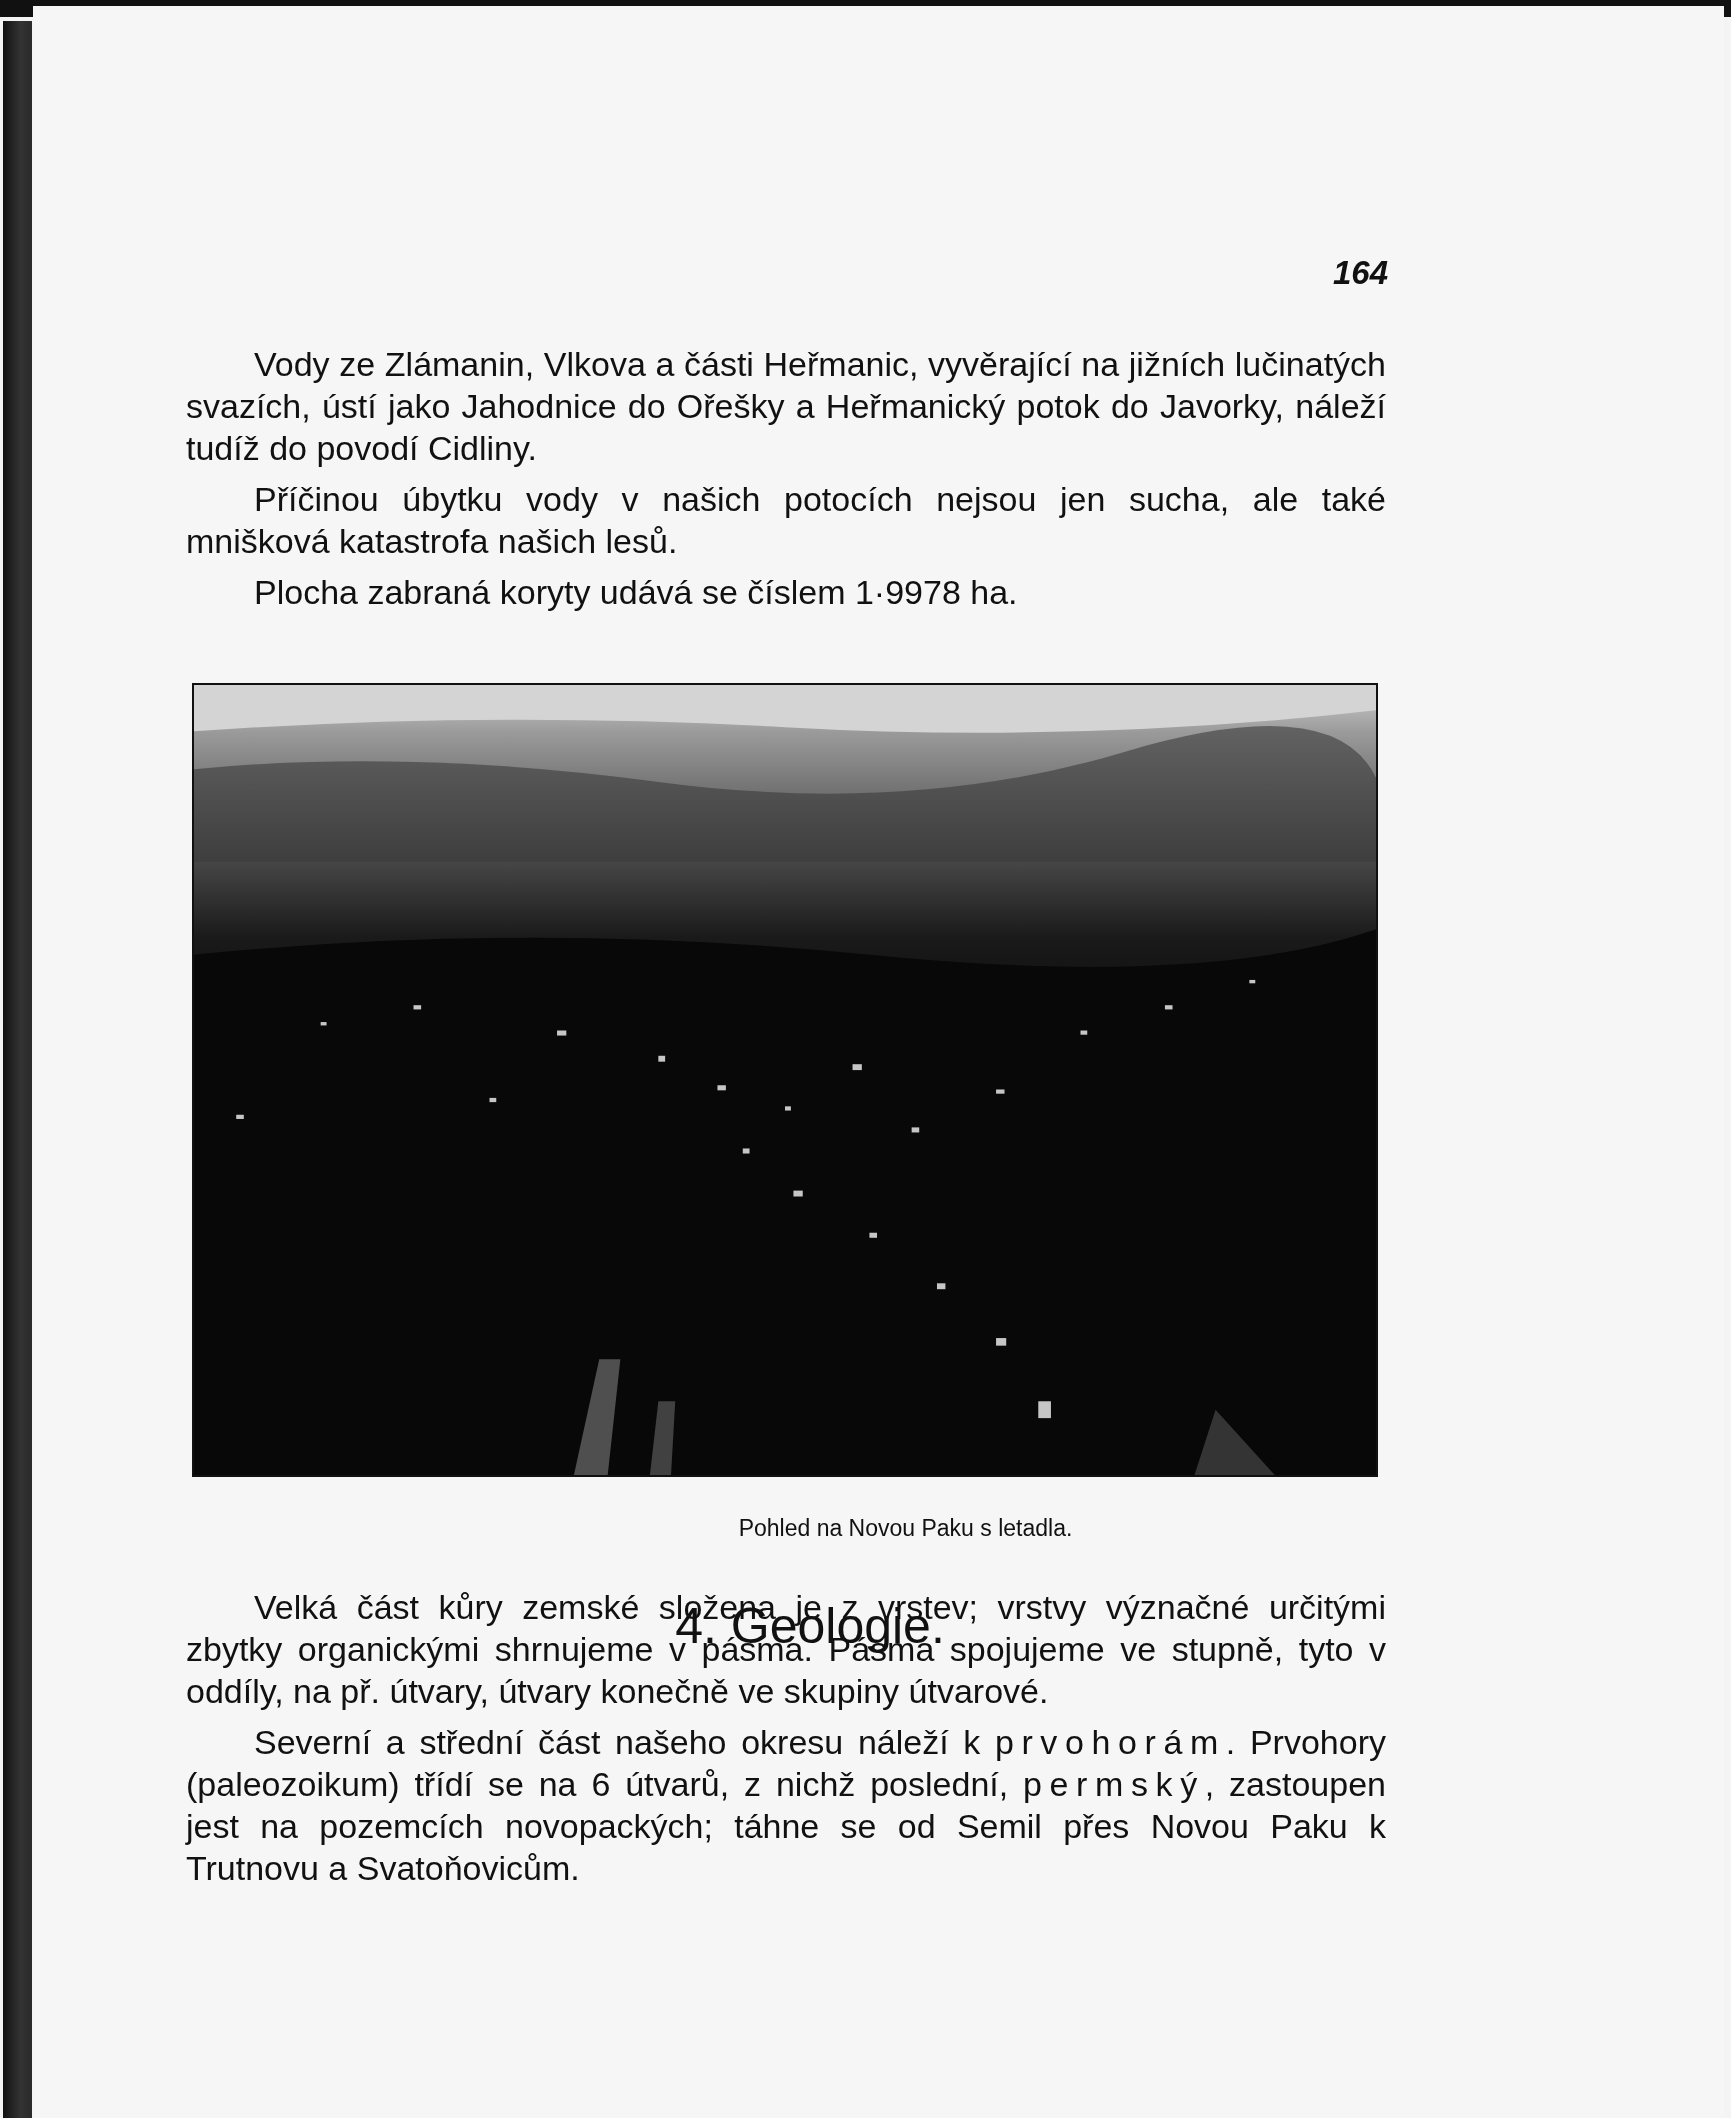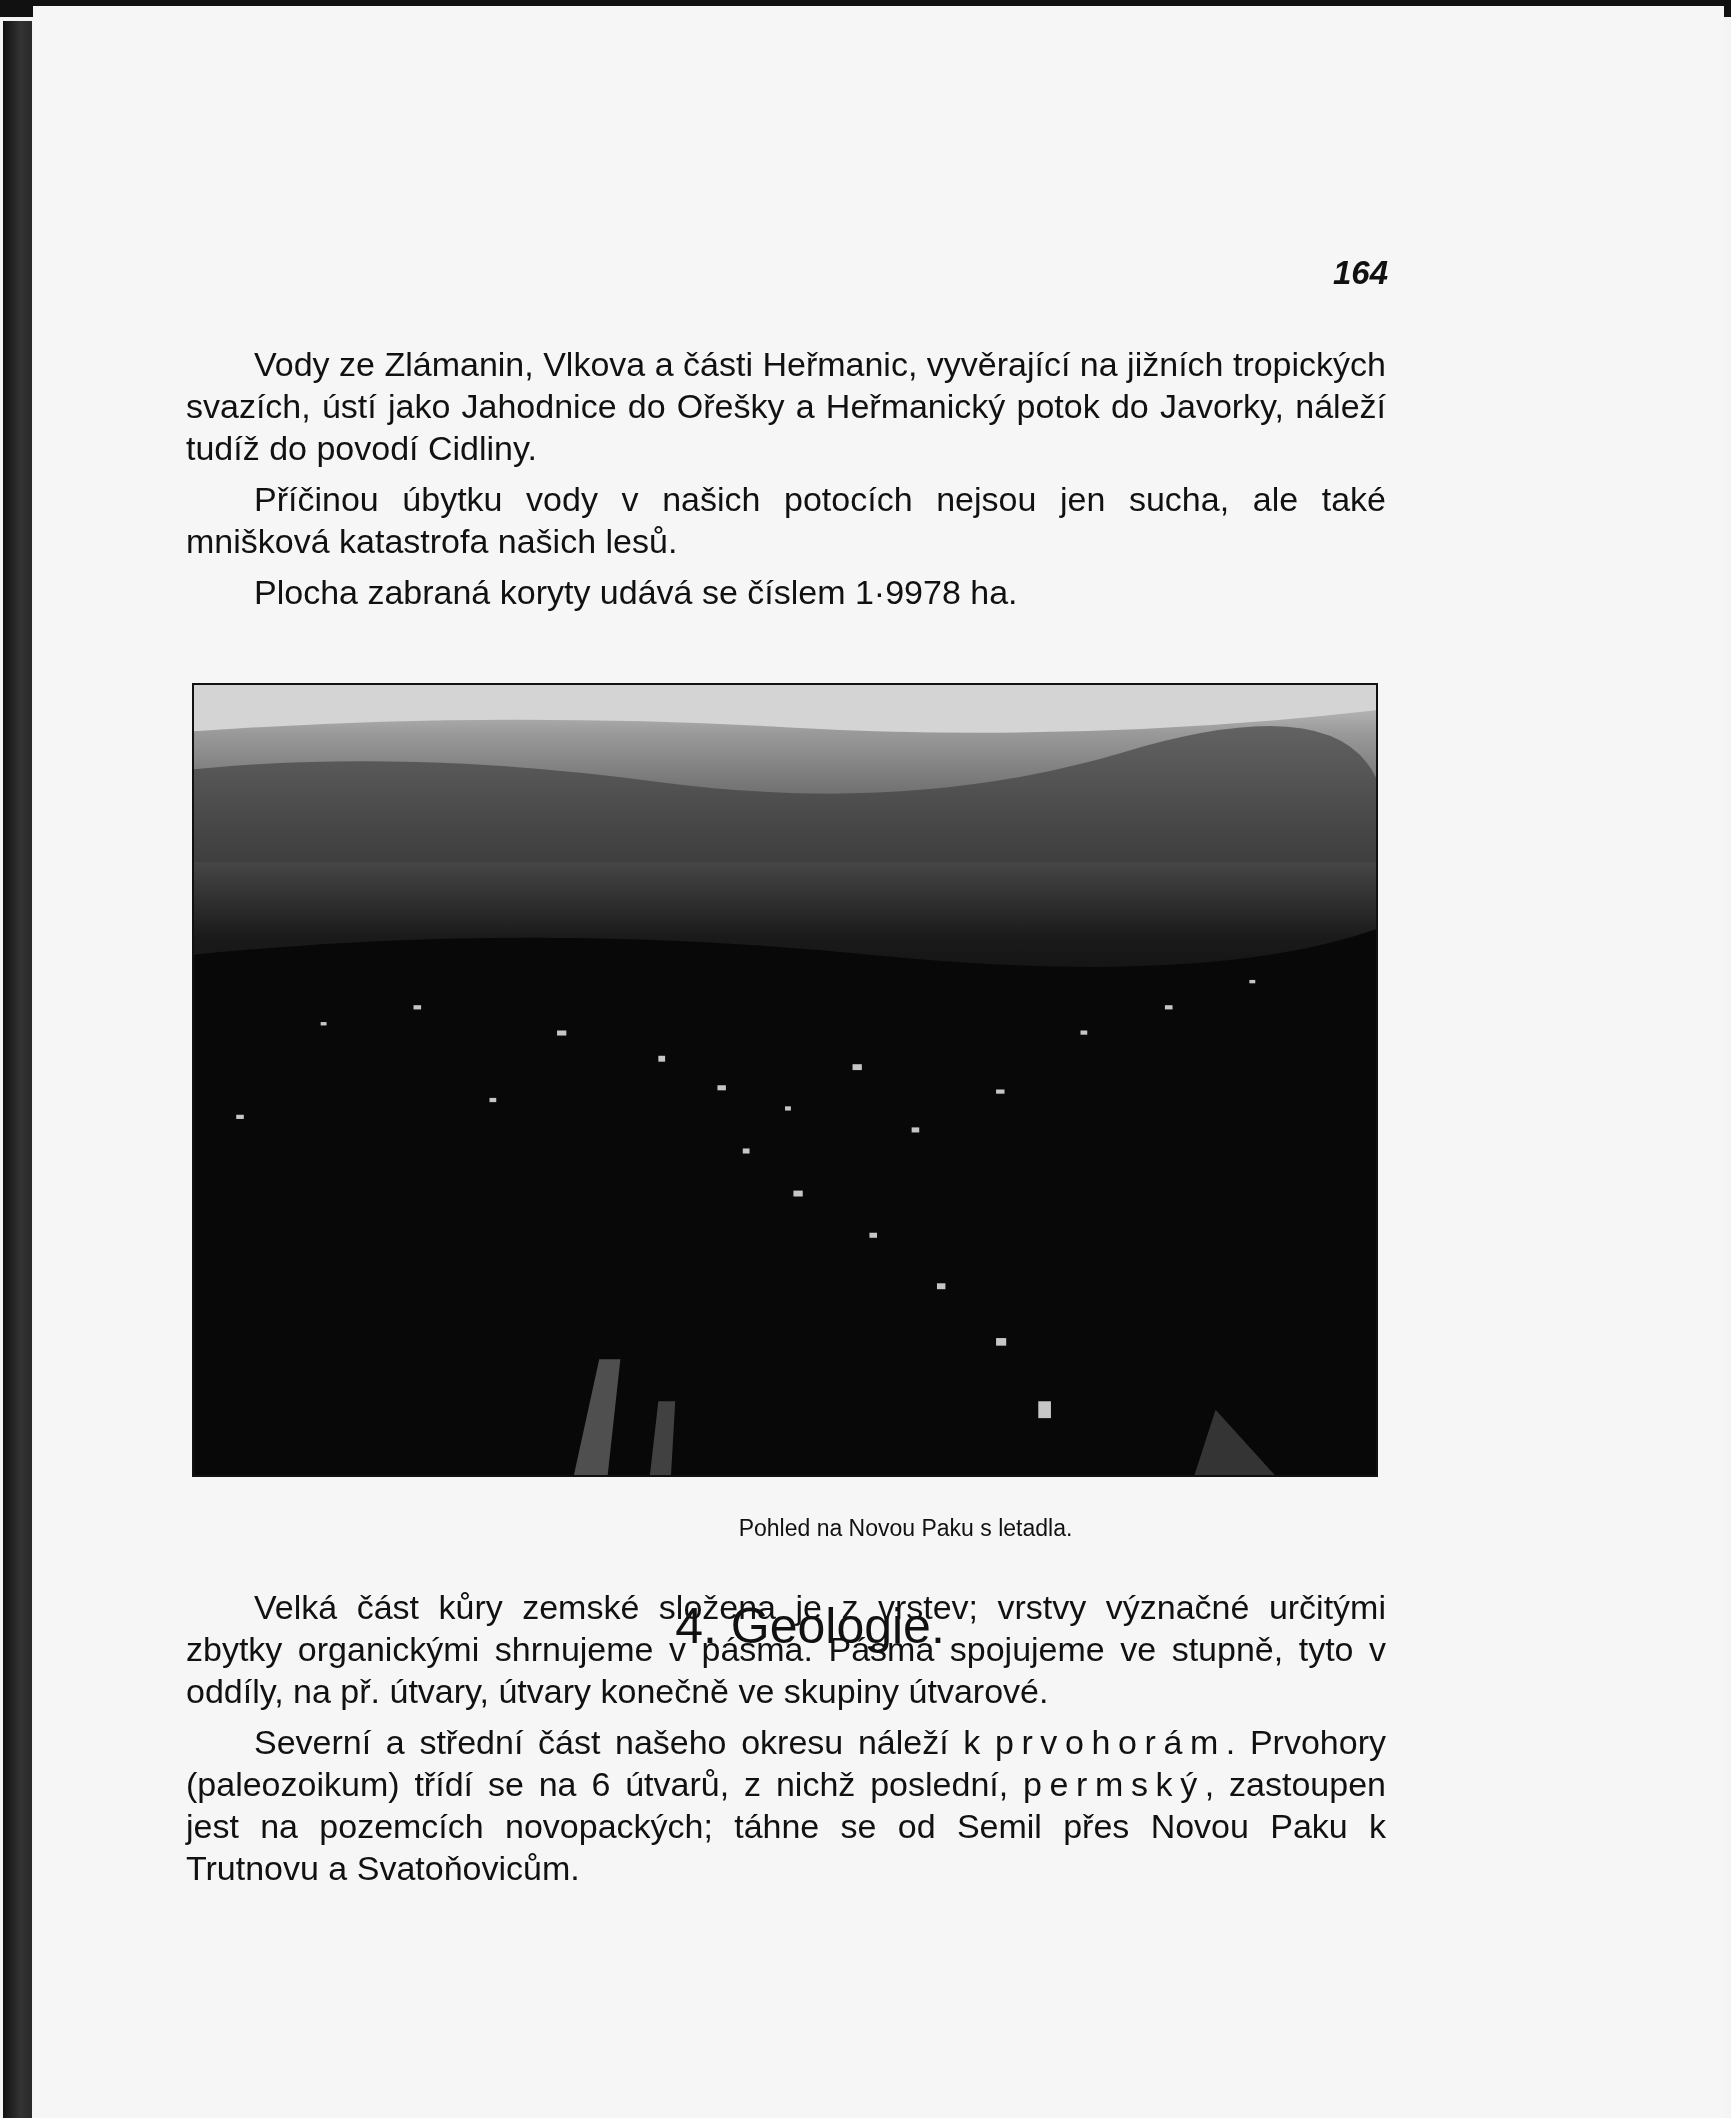--- a/index.html
+++ b/index.html
@@ -34,21 +34,21 @@
 <body>
 
 <div class="top-edge"></div>
 <div class="spine"></div>
 
 <div class="page"></div>
 
 <div class="page-number">164</div>
 
 <div class="text-block" style="top:343px;">
-  <p class="para">Vody ze Zlámanin, Vlkova a části Heřmanic, vyvěrající na jižních tropických svazích, ústí jako Jahodnice do Ořešky a Heřmanický potok do Javorky, náleží tudíž do povodí Cidliny.</p>
+  <p class="para">Vody ze Zlámanin, Vlkova a části Heřmanic, vyvěrající na jižních lučinatých svazích, ústí jako Jahodnice do Ořešky a Heřmanický potok do Javorky, náleží tudíž do povodí Cidliny.</p>
   <p class="para">Příčinou úbytku vody v našich potocích nejsou jen sucha, ale také mnišková katastrofa našich lesů.</p>
   <p class="para"><span>Plocha zabraná koryty udává se číslem 1·9978 ha.</span></p>
 </div>
 
 <div class="photo">
   <svg viewBox="0 0 2800 1875" preserveAspectRatio="none">
     <defs>
       <linearGradient id="sky" x1="0" y1="0" x2="0" y2="1">
         <stop offset="0" stop-color="#cfcfcf"></stop>
         <stop offset="0.06" stop-color="#9a9a9a"></stop>

